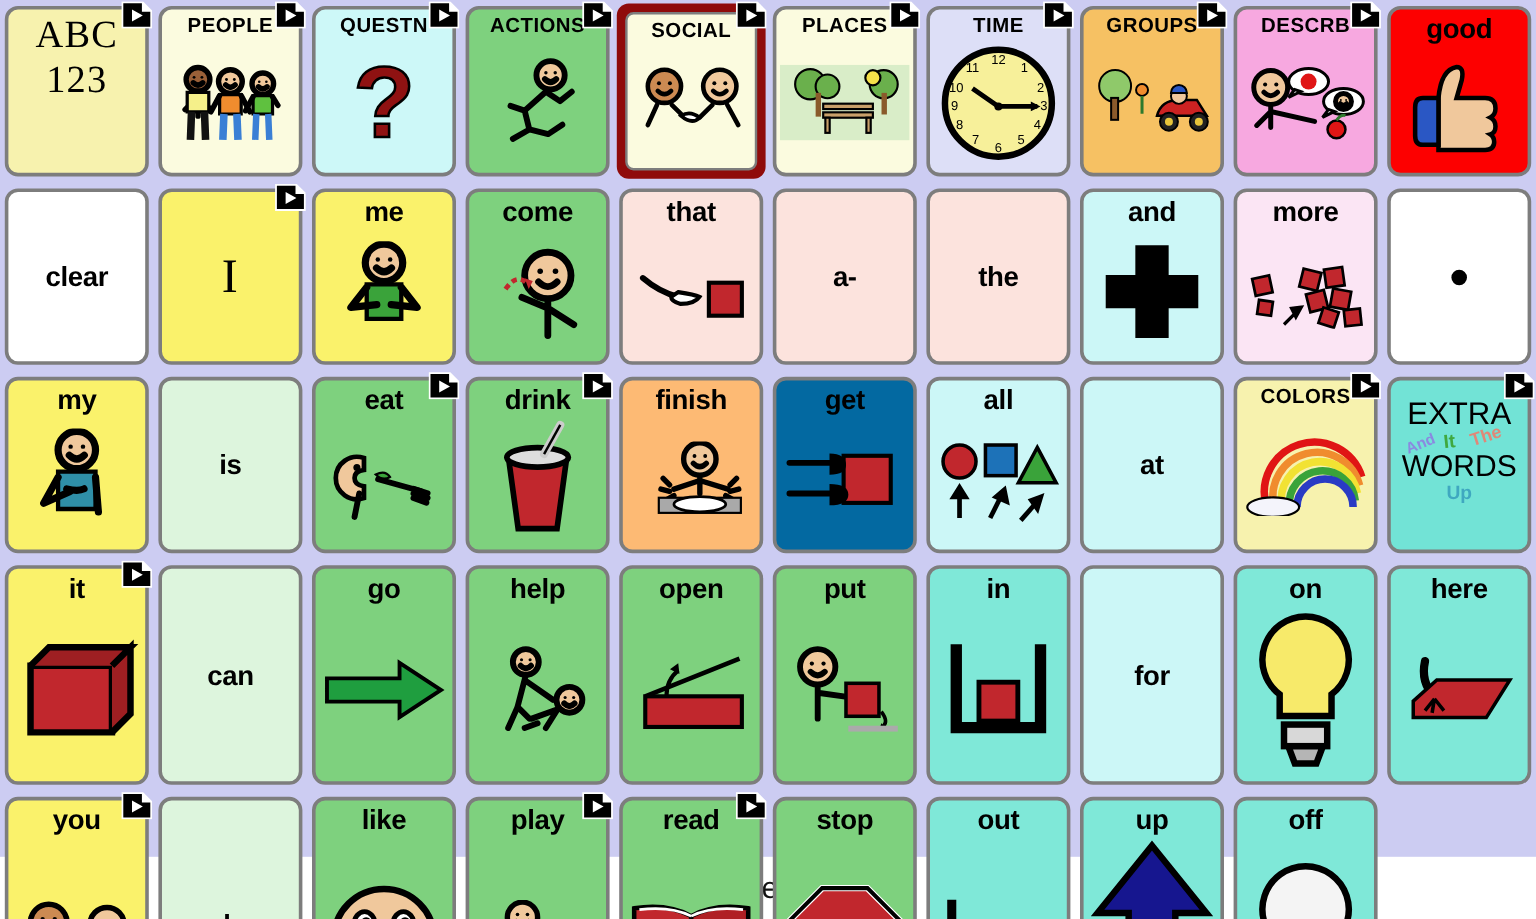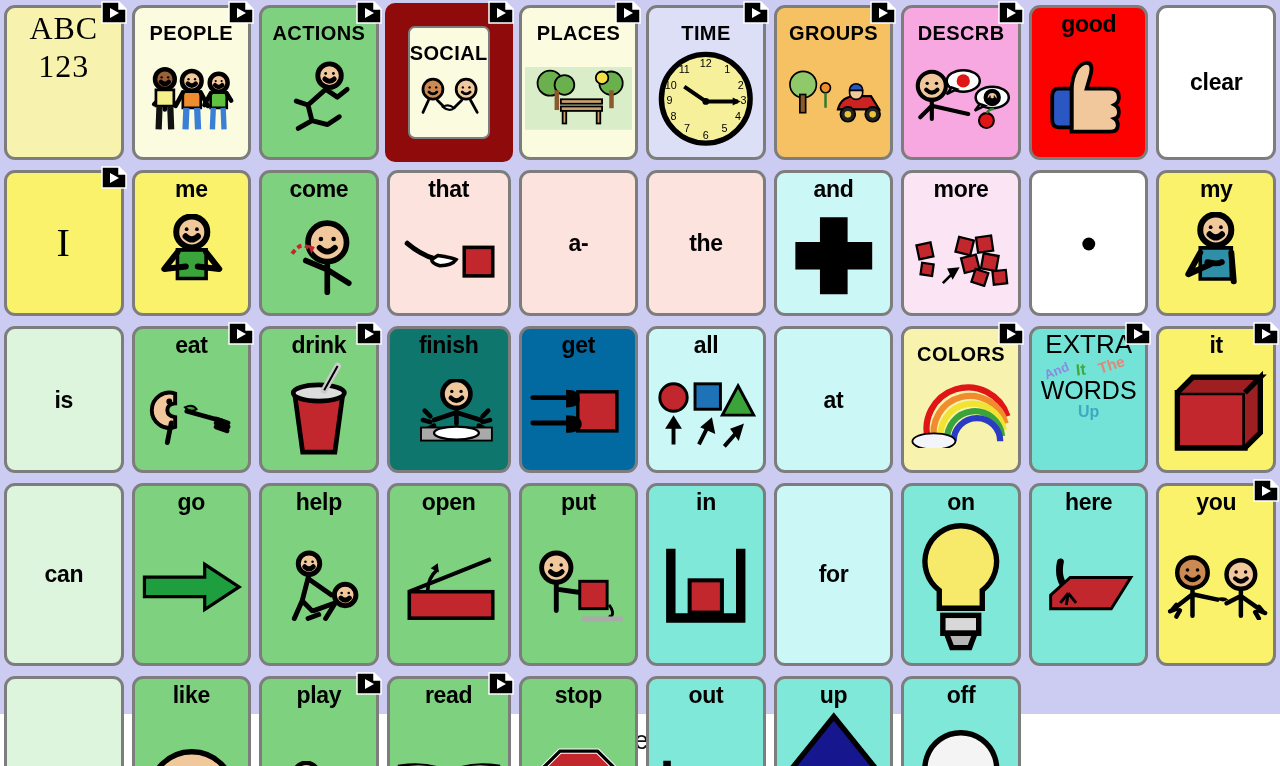--- a/index.html
+++ b/index.html
@@ -32,40 +32,40 @@
     flex-direction: column;
     align-items: center;
     justify-content: flex-start;
     overflow: hidden;
   }
   
   .cellwrap.framed { padding: 3px 2px; }
   .cellwrap.framed .frame {
     width: 100%; height: 100%;
     border-radius: 10px;
-    padding: 23px;
+    padding: 7px;
     display: flex;
   }
   .cellwrap.framed .cell { border-radius: 7px; border-width: 2px; }
 
   .label {
     font-weight: bold;
     font-size: 23px;
     line-height: 1.05;
     color: #000;
     letter-spacing: -0.3px;
     text-align: center;
     margin-top: 4px;
     white-space: nowrap;
   }
   .label.cat {
     font-weight: bold;
-    font-size: 20px;
+    font-size: 17px;
     letter-spacing: 0.4px;
-    margin-top: 15px;
+    margin-top: 5px;
   }
   .label.serif {
     font-family: "Liberation Serif", serif;
     font-weight: normal;
     font-size: 32px;
     letter-spacing: 1px;
   }
   .cell.centered { justify-content: center; }
   .cell.centered .label { margin-top: 0; }
 
@@ -144,20 +144,35 @@
           </svg>
         </div>
       </div>
       <svg class="linkmark" viewBox="0 0 26 23">
     <path d="M1 1 h17 l7 7 v14 h-24 z" fill="#000" stroke="#fff" stroke-width="1.5"></path>
     <path d="M18 1 v7 h7" fill="#fff" stroke="#fff" stroke-width="1.5"></path>
     <path d="M9 7 L18 12 L9 17 z" fill="#fff"></path>
       </svg>
     </div>
     <div class="cellwrap">
+      <div class="cell" style="background:#cdf8f8">
+      <div class="label cat">QUESTN</div>
+        <div class="art">
+          <svg viewBox="0 0 100 80">
+            <text x="50" y="66" font-size="78" font-weight="bold" font-family="Liberation Sans, sans-serif" fill="#8f1212" text-anchor="middle" stroke="#000" stroke-width="2">?</text>
+          </svg>
+        </div>
+      </div>
+      <svg class="linkmark" viewBox="0 0 26 23">
+    <path d="M1 1 h17 l7 7 v14 h-24 z" fill="#000" stroke="#fff" stroke-width="1.5"></path>
+    <path d="M18 1 v7 h7" fill="#fff" stroke="#fff" stroke-width="1.5"></path>
+    <path d="M9 7 L18 12 L9 17 z" fill="#fff"></path>
+      </svg>
+    </div>
+    <div class="cellwrap">
       <div class="cell" style="background:#7ed17e">
       <div class="label cat">ACTIONS</div>
         <div class="art">
           <svg viewBox="0 0 110 80">
             <circle cx="66" cy="16" r="12" fill="#f0c89c" stroke="#000" stroke-width="5"></circle>
           <circle cx="62.04" cy="13.84" r="1.44" fill="#000"></circle>
           <circle cx="69.96" cy="13.84" r="1.44" fill="#000"></circle>
           <path d="M 61.2 19.36 Q 66 24.16 70.8 19.36" stroke="#000" stroke-width="5" fill="none" stroke-linecap="round" stroke-linejoin="round"></path>
     <path d="M62 30 L44 46 M62 30 L74 38 L84 30 M44 46 L32 42 M44 46 L48 62 L34 70 M48 62 L64 66 L76 58" stroke="#000" stroke-width="5" fill="none" stroke-linecap="round" stroke-linejoin="round"></path>
           </svg>
@@ -480,21 +495,21 @@
           </svg>
         </div>
       </div>
       <svg class="linkmark" viewBox="0 0 26 23">
     <path d="M1 1 h17 l7 7 v14 h-24 z" fill="#000" stroke="#fff" stroke-width="1.5"></path>
     <path d="M18 1 v7 h7" fill="#fff" stroke="#fff" stroke-width="1.5"></path>
     <path d="M9 7 L18 12 L9 17 z" fill="#fff"></path>
       </svg>
     </div>
     <div class="cellwrap">
-      <div class="cell" style="background:#0f766e">
+      <div class="cell" style="background:#fdba74">
       <div class="label">finish</div>
         <div class="art">
           <svg viewBox="0 0 120 72">
             <circle cx="68" cy="16" r="15" fill="#f0c89c" stroke="#000" stroke-width="5"></circle>
           <circle cx="63.05" cy="13.3" r="1.7999999999999998" fill="#000"></circle>
           <circle cx="72.95" cy="13.3" r="1.7999999999999998" fill="#000"></circle>
           <path d="M 62 20.2 Q 68 26.200000000000003 74 20.2" stroke="#000" stroke-width="5" fill="none" stroke-linecap="round" stroke-linejoin="round"></path>
     <path d="M68 32 L68 48 M68 36 L44 44 M68 36 L94 44" stroke="#000" stroke-width="5" fill="none" stroke-linecap="round" stroke-linejoin="round"></path>
     <path d="M40 40 l-6 -6 M40 46 l-8 -2 M44 50 l-7 4" stroke="#000" stroke-width="5" fill="none" stroke-linecap="round" stroke-linejoin="round"></path>
     <path d="M96 40 l6 -6 M96 46 l8 -2 M92 50 l7 4" stroke="#000" stroke-width="5" fill="none" stroke-linecap="round" stroke-linejoin="round"></path>
@@ -560,21 +575,21 @@
       </div>
       <svg class="linkmark" viewBox="0 0 26 23">
     <path d="M1 1 h17 l7 7 v14 h-24 z" fill="#000" stroke="#fff" stroke-width="1.5"></path>
     <path d="M18 1 v7 h7" fill="#fff" stroke="#fff" stroke-width="1.5"></path>
     <path d="M9 7 L18 12 L9 17 z" fill="#fff"></path>
       </svg>
     </div>
     <div class="cellwrap">
       <div class="cell" style="background:#72e3d6">
 
-      <div class="label" style="font-weight:normal;font-size:26px;margin-top:2px;letter-spacing:0">EXTRA</div>
+      <div class="label" style="font-weight:normal;font-size:26px;margin-top:14px;letter-spacing:0">EXTRA</div>
       <div style="position:relative;width:100%;height:24px;margin-top:-2px">
         <span style="position:absolute;left:12px;top:6px;font-size:13px;font-weight:bold;transform:rotate(-22deg);color:#8a8ae0">And</span>
         <span style="position:absolute;left:44px;top:4px;font-size:16px;font-weight:bold;transform:rotate(-6deg);color:#3fa83f">It</span>
         <span style="position:absolute;left:66px;top:-1px;font-size:15px;font-weight:bold;transform:rotate(-18deg);color:#e08878">The</span>
       </div>
       <div class="label" style="font-weight:normal;font-size:25px;margin-top:-4px;letter-spacing:0">WORDS</div>
       <div style="font-size:16px;font-weight:bold;color:#3fa8c0;margin-top:0">Up</div>
       </div>
       <svg class="linkmark" viewBox="0 0 26 23">
     <path d="M1 1 h17 l7 7 v14 h-24 z" fill="#000" stroke="#fff" stroke-width="1.5"></path>

